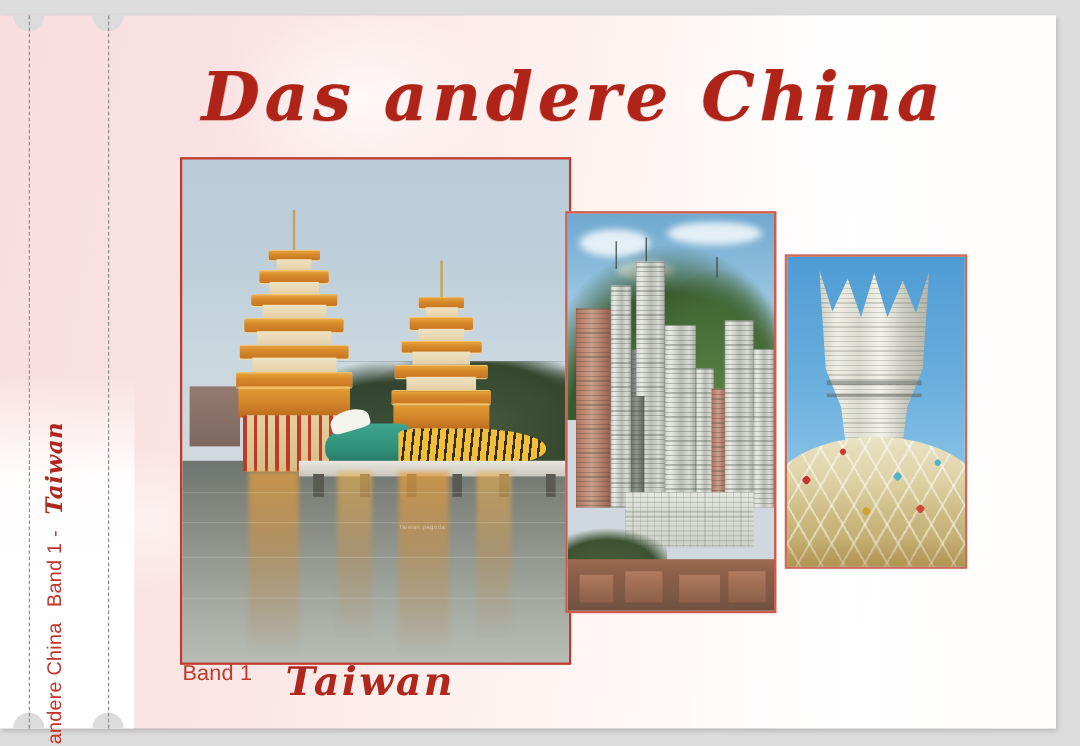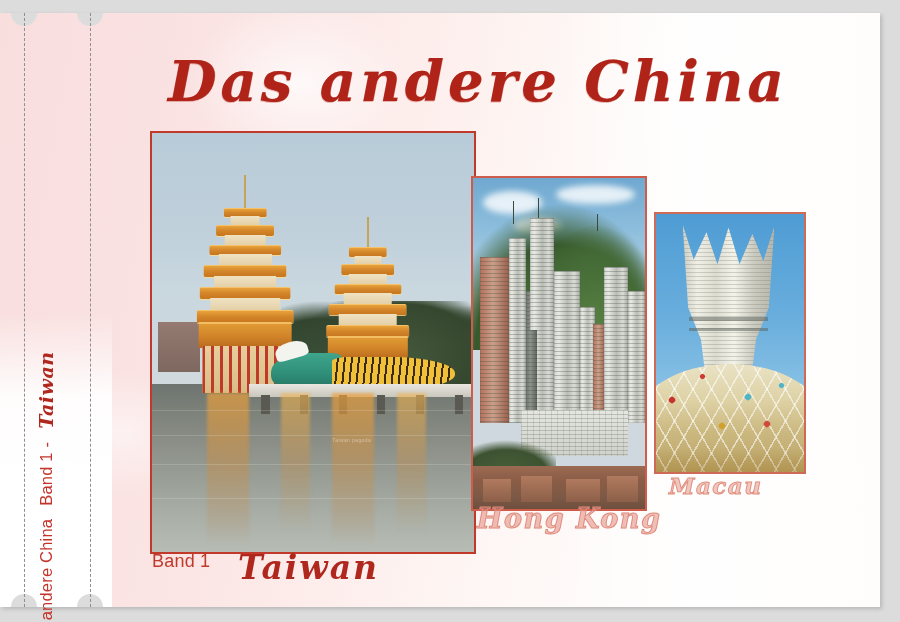--- a/index.html
+++ b/index.html
@@ -339,16 +339,14 @@
         <div class="mc-dome-det" style="left:44%;top:50%;width:6px;height:6px;background:#cfa02b;"></div>
         <div class="mc-dome-det" style="left:68%;top:48%;width:6px;height:6px;background:#d04a3c;"></div>
         <div style="position:absolute;left:0;bottom:0;width:100%;height:30%;
                     background:linear-gradient(180deg,rgba(190,150,60,0),rgba(160,120,45,.55));"></div>
       </div>
     </div>
   </div>
 
   <div class="cap-band">Band 1</div>
   <div class="cap-taiwan">Taiwan</div>
-  <div class="cap-hk">Hong Kong</div>
-  <div class="cap-macau">Macau</div>
 
 </div>
 
 </body></html>

